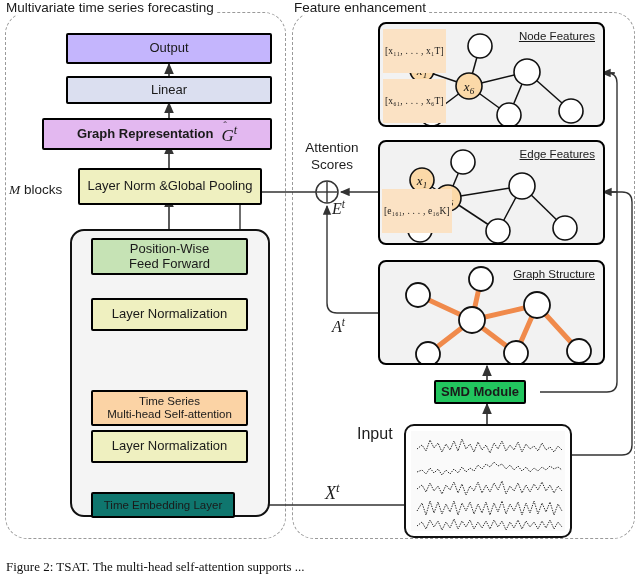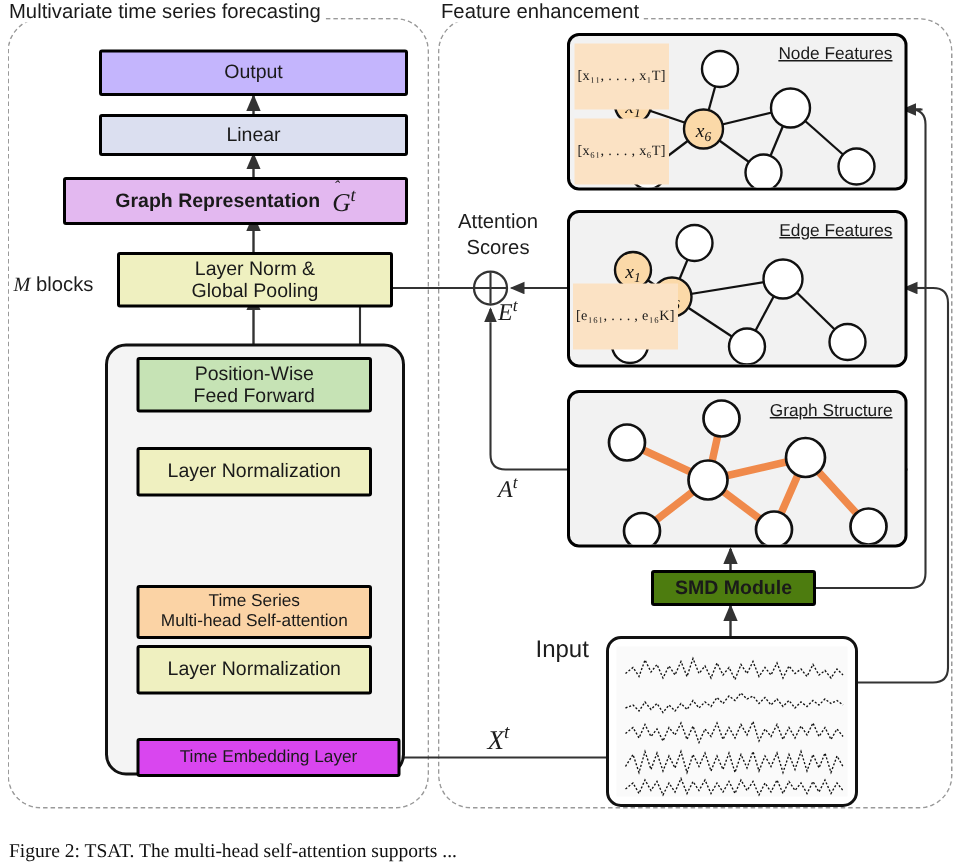--- a/index.html
+++ b/index.html
@@ -238,21 +238,21 @@
   </div>
 
   <div class="nbox bold" style="left:42px;top:118px;width:230px;height:32px;background:#e3b8f0;">
     <span>Graph Representation</span>
     <span class="mathi" style="font-size:17px;margin-left:8px;position:relative;font-weight:normal;">
       <span style="position:absolute;left:1px;top:-5px;font-size:11px;">̂</span>
       <span>G</span><span class="sup">t</span>
     </span>
   </div>
 
-  <div class="nbox" style="left:78px;top:168px;width:184px;height:37px;background:#eff0c0;flex-direction:column;">
+  <div class="nbox" style="left:78px;top:168px;width:184px;height:37px;background:#eff0c0;flex-direction:row;">
     <span>Layer Norm &amp;</span>
     <span>Global Pooling</span>
   </div>
 
   <div class="mblocks" style="left:70px;top:229px;width:200px;height:288px;"></div>
   <div class="plabel" style="left:9px;top:182px;">
     <span class="mathi">M</span><span> blocks</span>
   </div>
 
   <div class="nbox" style="left:91px;top:238px;width:157px;height:37px;background:#c6e3b5;flex-direction:column;">
@@ -266,21 +266,21 @@
 
   <div class="nbox small" style="left:91px;top:390px;width:157px;height:36px;background:#fbd3a5;flex-direction:column;">
     <span>Time Series</span>
     <span>Multi-head Self-attention</span>
   </div>
 
   <div class="nbox" style="left:91px;top:430px;width:157px;height:33px;background:#eff0c0;">
     <span>Layer Normalization</span>
   </div>
 
-  <div class="nbox small" style="left:91px;top:492px;width:176px;height:26px;background:#d946ef;">
+  <div class="nbox small" style="left:91px;top:492px;width:144px;height:26px;background:#0f766e;">
     <span>Time Embedding Layer</span>
   </div>
 
   <div class="plabel" style="left:296px;top:140px;text-align:center;width:72px;line-height:1.25;">
     <span>Attention</span><br>
     <span>Scores</span>
   </div>
 
   <div class="plabel mathi" style="left:332px;top:198px;font-size:16px;">
     <span>E</span><span class="sup">t</span>
@@ -374,21 +374,21 @@
         <circle cx="38" cy="33" r="12"></circle>
         <circle cx="157" cy="43" r="13"></circle>
         <circle cx="92" cy="58" r="13"></circle>
         <circle cx="48" cy="92" r="12"></circle>
         <circle cx="136" cy="91" r="12"></circle>
         <circle cx="199" cy="89" r="12"></circle>
       </g>
     </svg>
   </div>
 
-  <div class="nbox bold" style="left:434px;top:380px;width:110px;height:24px;background:#4d7c0f;font-size:13px;">
+  <div class="nbox bold" style="left:434px;top:380px;width:92px;height:24px;background:#22c55e;font-size:13px;">
     <span>SMD Module</span>
   </div>
 
   <div class="inputpanel" style="left:404px;top:424px;width:168px;height:114px;">
     <div class="inputinner">
       <svg width="158" height="104" viewBox="0 0 158 104" style="display:block;">
         <g stroke="#111" stroke-width="0.9" fill="none" stroke-dasharray="1.4 1.2">
           <polyline points="6,18 11,14 15,20 19,9 23,17 27,12 31,21 35,13 39,19 43,10 47,20 51,8 55,18 59,13 63,21 67,11 71,19 75,14 79,22 83,12 87,18 91,10 95,20 99,14 103,19 107,11 111,21 115,13 119,18 123,15 127,20 131,12 135,19 139,16 143,21 147,15 151,19"></polyline>
           <polyline points="6,41 11,39 15,43 19,37 23,42 27,38 31,44 35,39 39,43 43,38 47,42 51,36 55,41 59,37 63,40 67,34 71,38 75,33 79,36 83,31 87,35 91,33 95,38 99,34 103,39 107,35 111,40 115,36 119,41 123,37 127,40 131,36 135,39 139,35 143,38 147,36 151,39"></polyline>
           <polyline points="6,58 11,54 15,61 19,52 23,60 27,55 31,63 35,54 39,59 43,51 47,62 51,53 55,64 59,55 63,60 67,51 71,62 75,54 79,61 83,52 87,59 91,50 95,63 99,55 103,60 107,52 111,62 115,54 119,61 123,53 127,59 131,51 135,60 139,54 143,62 147,55 151,60"></polyline>

